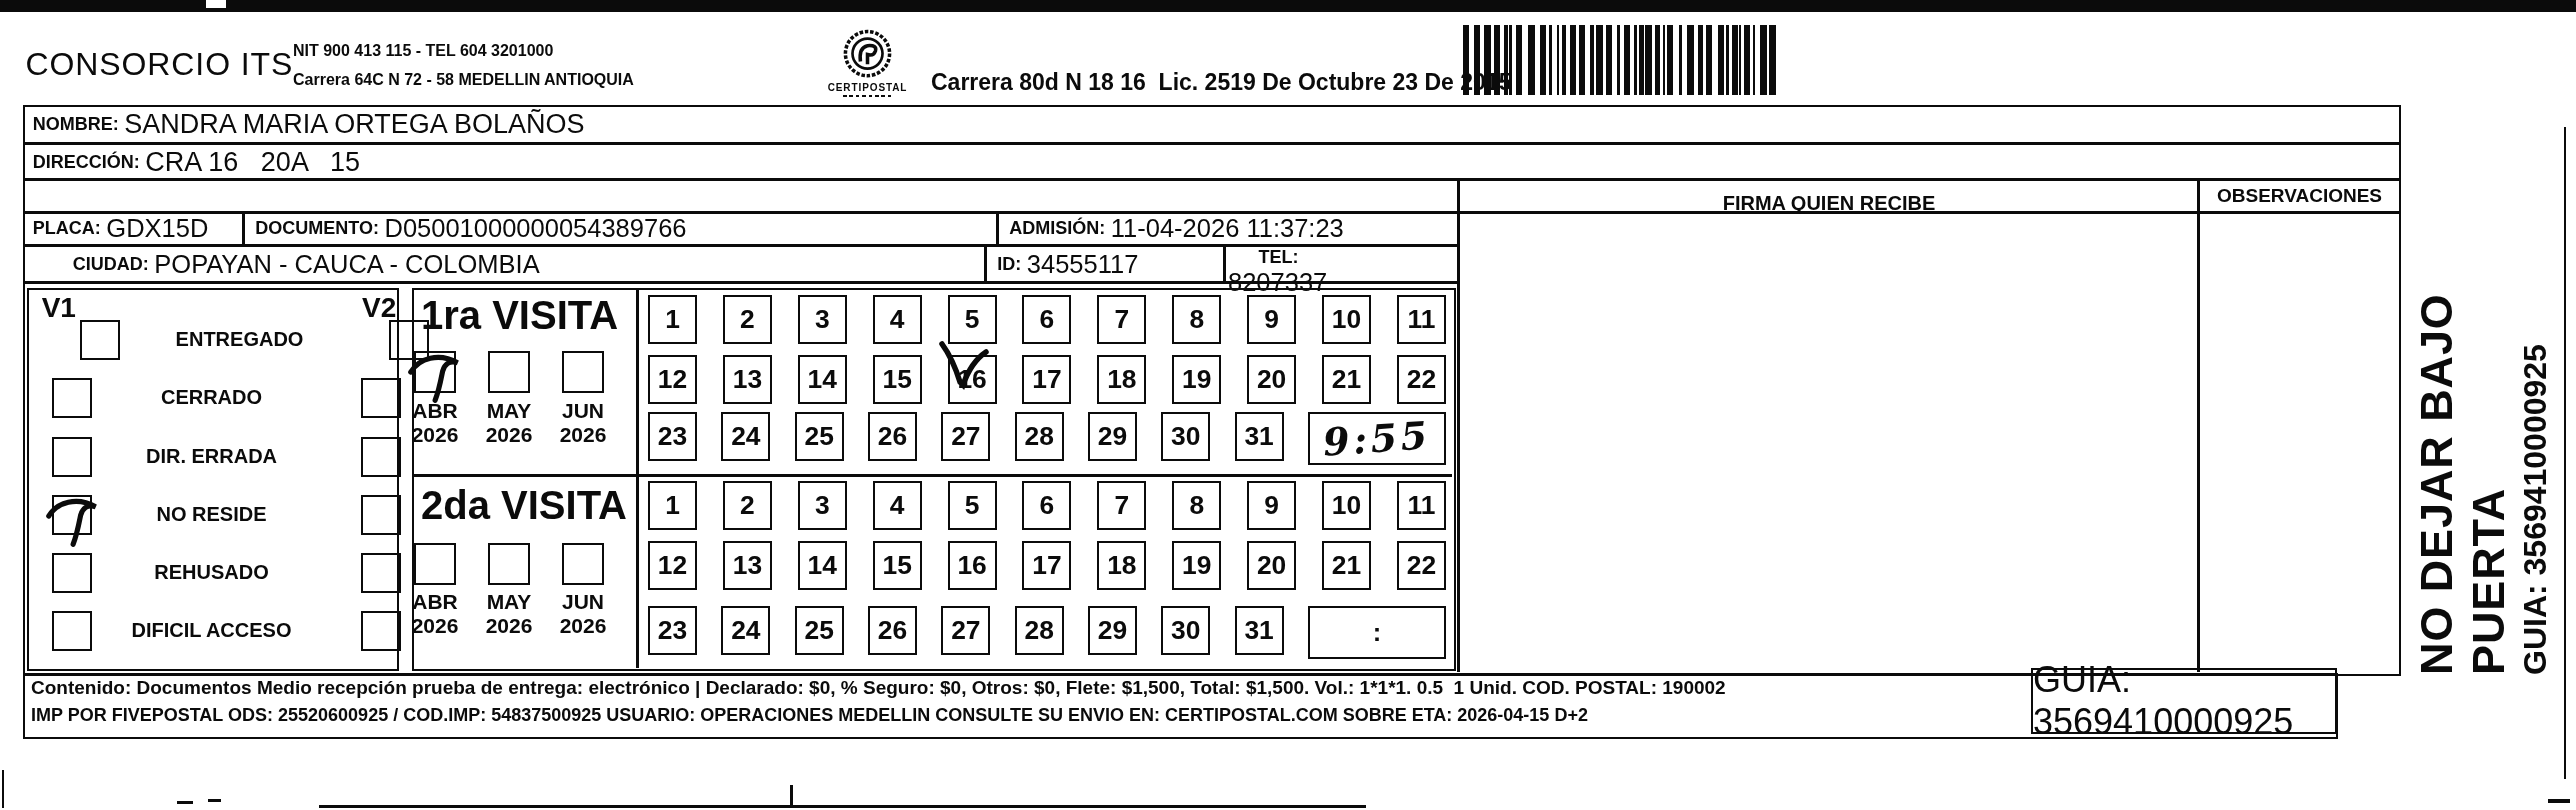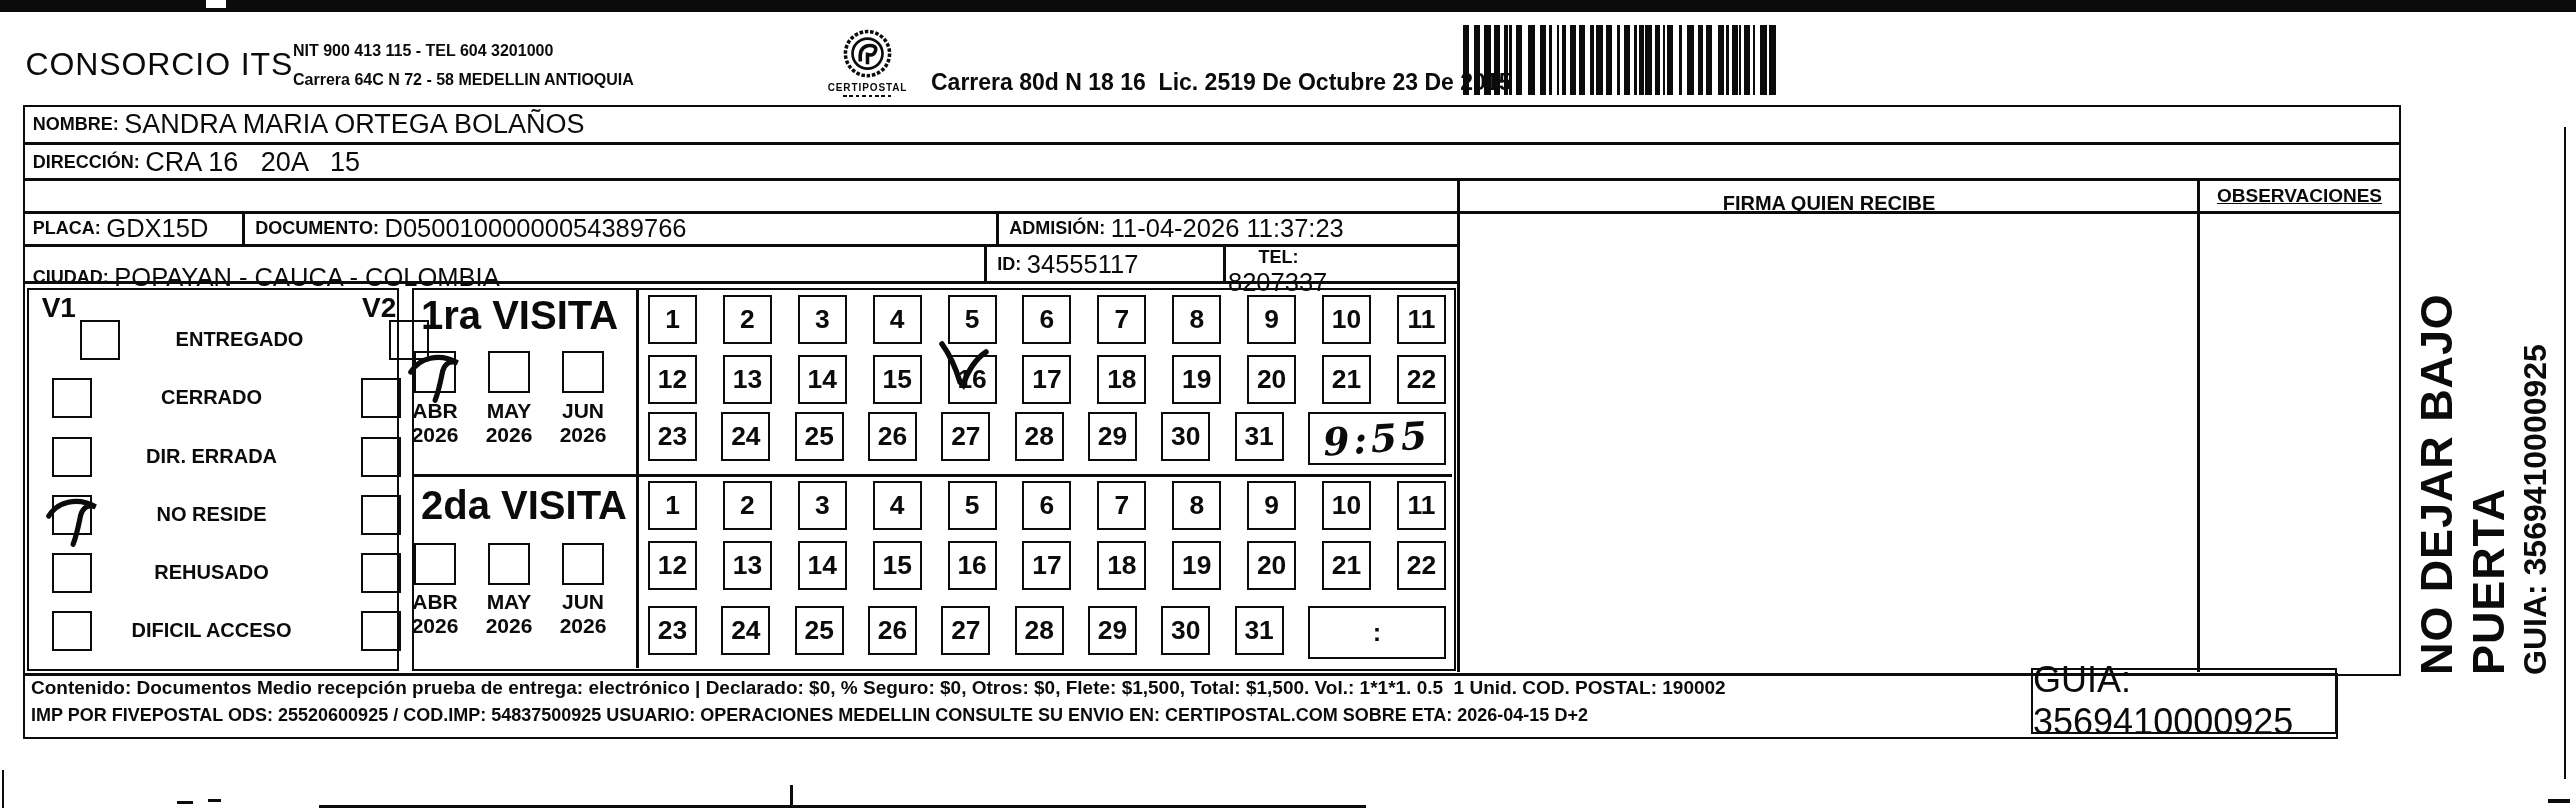--- a/index.html
+++ b/index.html
@@ -162,35 +162,35 @@
     <span class="val small">GDX15D</span>
   </div>
   <div class="abs inforow" style="left:248px;top:213px;height:31px;">
     <span class="lab">DOCUMENTO:</span>
     <span class="val small">D05001000000054389766</span>
   </div>
   <div class="abs inforow" style="left:1002px;top:213px;height:31px;">
     <span class="lab">ADMISIÓN:</span>
     <span class="val small">11-04-2026 11:37:23</span>
   </div>
-  <div class="abs inforow" style="left:25.5px;top:260px;height:35px;">
+  <div class="abs inforow" style="left:25.5px;top:247px;height:35px;padding-left:40px;">
     <span class="lab">CIUDAD:</span>
     <span class="val small">POPAYAN - CAUCA - COLOMBIA</span>
   </div>
   <div class="abs inforow" style="left:990px;top:247px;height:35px;">
     <span class="lab">ID:</span>
     <span class="val small">34555117</span>
   </div>
   <div class="abs inforow" style="left:1228px;top:247px;height:35px;flex-direction:column;">
     <span class="lab">TEL:</span>
     <span class="val small">8207337</span>
   </div>
 
   <div class="abs colhead" style="left:1460px;top:180px;width:738px;margin-top:8px;">FIRMA QUIEN RECIBE</div>
-  <div class="abs colhead" style="left:2200px;top:180px;width:199px;font-size:19px;text-decoration:underline;">OBSERVACIONES</div>
+  <div class="abs colhead" style="left:2200px;top:180px;width:199px;font-size:19px;">OBSERVACIONES</div>
   <div class="abs" style="left:1460px;top:214px;width:738px;height:459px;"></div>
   <div class="abs" style="left:2200px;top:214px;width:199px;height:459px;"></div>
 
   <div class="abs status-box">
     <div class="vhead" style="left:12.7px;">V1</div>
     <div class="vhead" style="left:333px;">V2</div>
     <div id="status-rows">
         <div class="status-row" style="top: 30px; margin-left: 28px;">
           <div class="checkbox" style="left: 23px; top: 0px;"></div>
           <div class="status-label">ENTREGADO</div>

